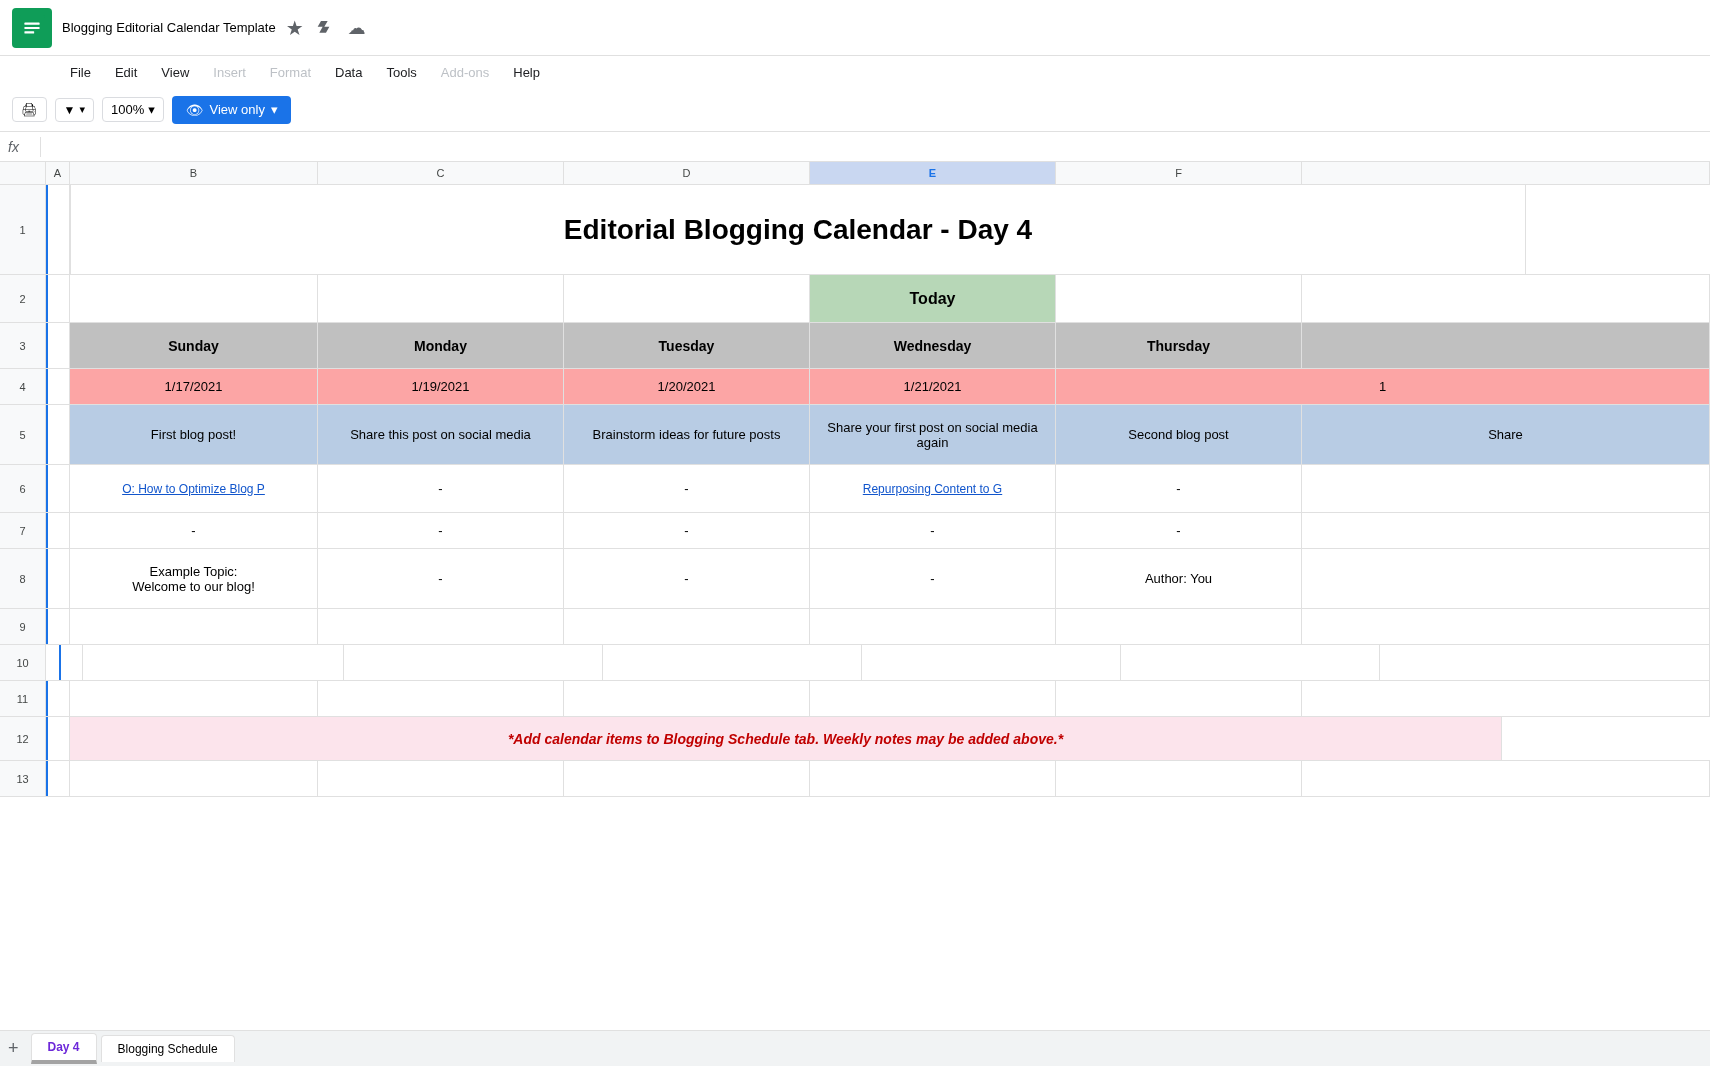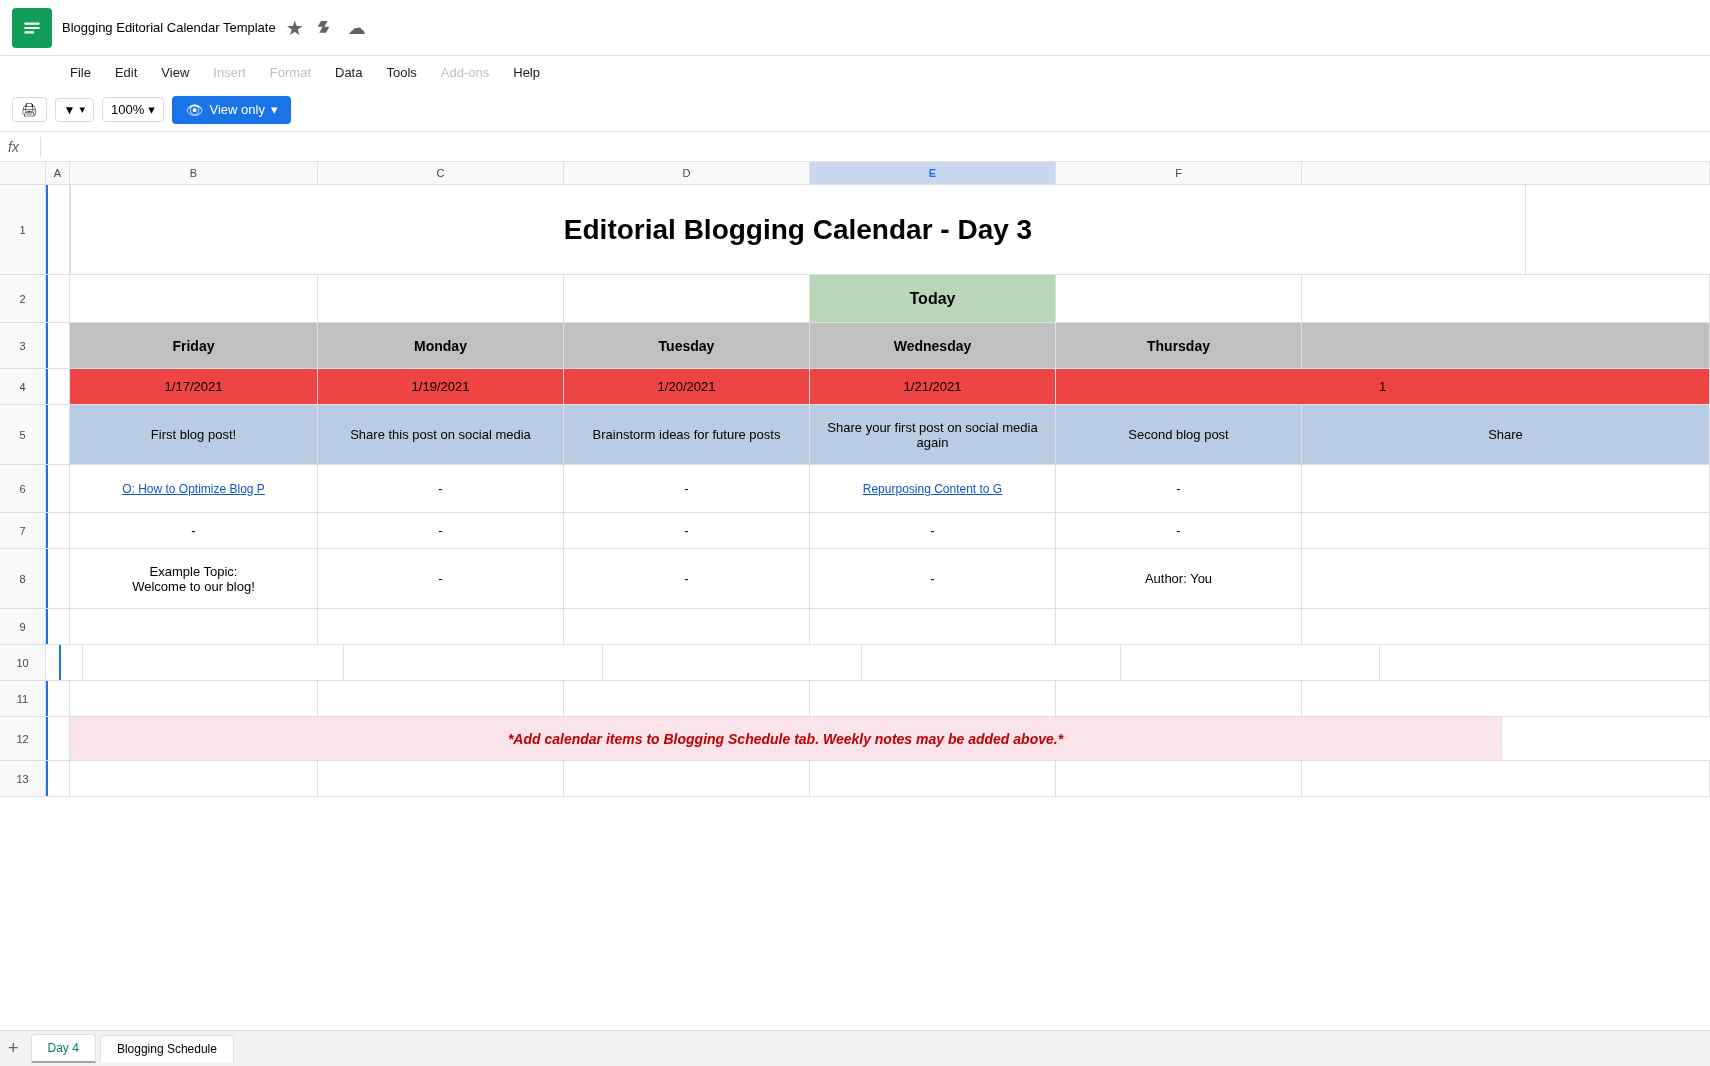--- a/index.html
+++ b/index.html
@@ -199,21 +199,21 @@
       background: #b7d7b7;
       font-weight: 700;
       font-size: 16px;
     }
     .day-header-cell {
       background: #c0c0c0;
       font-weight: 700;
       font-size: 14px;
     }
     .date-cell {
-      background: #ef4444;
+      background: #fca5a5;
       font-size: 13px;
     }
     .blue-bg {
       background: #b8cce4;
     }
     .link-text {
       color: #1155cc;
       text-decoration: underline;
       cursor: pointer;
     }
@@ -251,22 +251,23 @@
       padding: 6px 16px;
       font-size: 12px;
       border-radius: 4px 4px 0 0;
       cursor: pointer;
       background: #fff;
       border: 1px solid #e0e0e0;
       border-bottom: none;
     }
     .sheet-tab.active {
       background: #fff;
-      color: #0f766e;
-      border-bottom: 2px solid #a3a3a3;
+      color: #6d28d9;
+      border-bottom: 4px solid #a3a3a3;
+      font-weight: bold;
     }
   </style>
 </head>
 <body>
 
 <div id="title-bar">
   <div id="app-icon">
     <svg viewBox="0 0 48 48" xmlns="http://www.w3.org/2000/svg">
       <rect width="48" height="48" rx="4" fill="#0f9d58"></rect>
       <rect x="10" y="14" width="28" height="4" rx="1" fill="white"></rect>
@@ -332,38 +333,38 @@
     <div class="col-header col-c">C</div>
     <div class="col-header col-d">D</div>
     <div class="col-header col-e" style="background:#c9d7f1; color:#1a73e8; font-weight:700;">E</div>
     <div class="col-header col-f">F</div>
     <div class="col-header col-g"></div>
   </div>
 
   <div class="sheet-row row-1">
     <div class="row-num">1</div>
     <div class="cell cell-a"></div>
-    <div class="cell title-cell merged-title" style="border-left: 1px solid #e0e0e0;">Editorial Blogging Calendar - Day 3</div>
+    <div class="cell title-cell merged-title" style="border-left: 1px solid #e0e0e0;">Editorial Blogging Calendar - Day 4</div>
   </div>
 
   <div class="sheet-row row-2">
     <div class="row-num">2</div>
     <div class="cell cell-a"></div>
     <div class="cell cell-b"></div>
     <div class="cell cell-c"></div>
     <div class="cell cell-d"></div>
     <div class="cell cell-e today-cell">Today</div>
     <div class="cell cell-f"></div>
     <div class="cell cell-g"></div>
   </div>
 
   <div class="sheet-row row-3">
     <div class="row-num">3</div>
     <div class="cell cell-a"></div>
-    <div class="cell cell-b day-header-cell">Friday</div>
+    <div class="cell cell-b day-header-cell">Sunday</div>
     <div class="cell cell-c day-header-cell">Monday</div>
     <div class="cell cell-d day-header-cell">Tuesday</div>
     <div class="cell cell-e day-header-cell today-cell">Wednesday</div>
     <div class="cell cell-f day-header-cell">Thursday</div>
     <div class="cell cell-g day-header-cell"></div>
   </div>
 
   <div class="sheet-row row-4">
     <div class="row-num">4</div>
     <div class="cell cell-a"></div>

